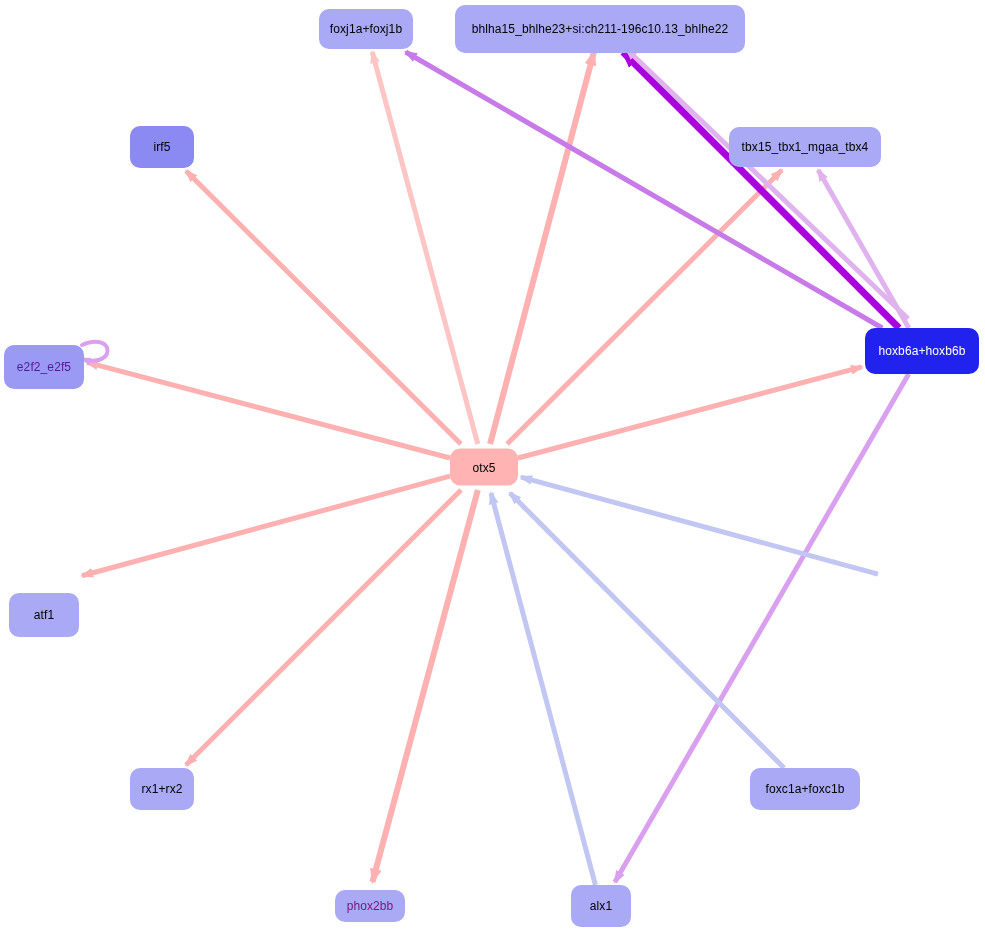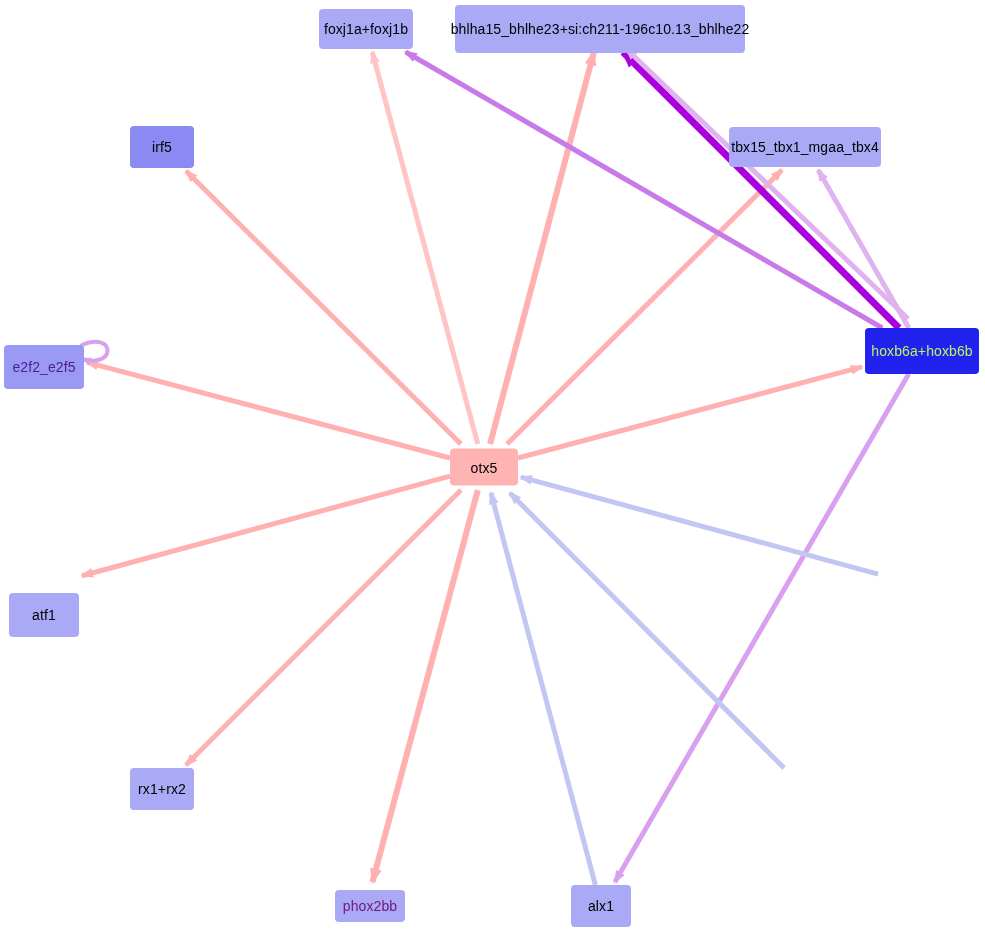--- a/index.html
+++ b/index.html
@@ -31,22 +31,22 @@
     top: 0;
     width: 985px;
     height: 936px;
   }
   .node {
     position: absolute;
     box-sizing: border-box;
     display: flex;
     align-items: center;
     justify-content: center;
-    border-radius: 4px;
-    font-size: 14px;
+    border-radius: 10px;
+    font-size: 12px;
     line-height: 1;
     letter-spacing: 0.1px;
     white-space: nowrap;
     color: #000000;
     transform: translate(-50%, -50%);
     user-select: none;
   }
   .node.dark {
     color: #ffffff;
   }
@@ -116,32 +116,35 @@
       </div>
       <div class="node" style="left: 162px; top: 147px; width: 64px; height: 42px; background: rgb(138, 138, 242); color: rgb(0, 0, 0);">
         <span class="node-label">irf5</span>
       </div>
       <div class="node" style="left: 805px; top: 147px; width: 152px; height: 40px; background: rgb(169, 169, 245); color: rgb(0, 0, 0);">
         <span class="node-label">tbx15_tbx1_mgaa_tbx4</span>
       </div>
       <div class="node" style="left: 44px; top: 351px; width: 80px; height: 44px; background: rgb(154, 154, 244); color: #4c1d95; margin-top: 16px;">
         <span class="node-label">e2f2_e2f5</span>
       </div>
-      <div class="node dark" style="left: 922px; top: 351px; width: 114px; height: 46px; background: rgb(34, 34, 238); color: #bef264; text-align: center;">
+      <div class="node dark" style="left: 922px; top: 351px; width: 114px; height: 46px; background: rgb(34, 34, 238); color: #ffffff; text-align: center;">
         <span class="node-label">hoxb6a+hoxb6b</span>
       </div>
       <div class="node" style="left: 484px; top: 467px; width: 68px; height: 37px; background: rgb(255, 179, 179); color: #000000;">
         <span class="node-label">otx5</span>
       </div>
       <div class="node" style="left: 44px; top: 586px; width: 70px; height: 44px; background: rgb(169, 169, 245); color: rgb(0, 0, 0); margin-top: 29px;">
         <span class="node-label">atf1</span>
       </div>
       <div class="node" style="left: 162px; top: 789px; width: 64px; height: 42px; background: rgb(169, 169, 245); color: rgb(0, 0, 0);">
         <span class="node-label">rx1+rx2</span>
       </div>
+      <div class="node" style="left: 805px; top: 789px; width: 110px; height: 42px; background: rgb(169, 169, 245); color: rgb(0, 0, 0);">
+        <span class="node-label">foxc1a+foxc1b</span>
+      </div>
       <div class="node" style="left: 370px; top: 906px; width: 70px; height: 32px; background: rgb(169, 169, 245); color: #701a75;">
         <span class="node-label">phox2bb</span>
       </div>
       <div class="node" style="left: 601px; top: 906px; width: 60px; height: 42px; background: rgb(169, 169, 245); color: rgb(0, 0, 0);">
         <span class="node-label">alx1</span>
       </div>
     </div>
 </div>
 
 </body></html>

